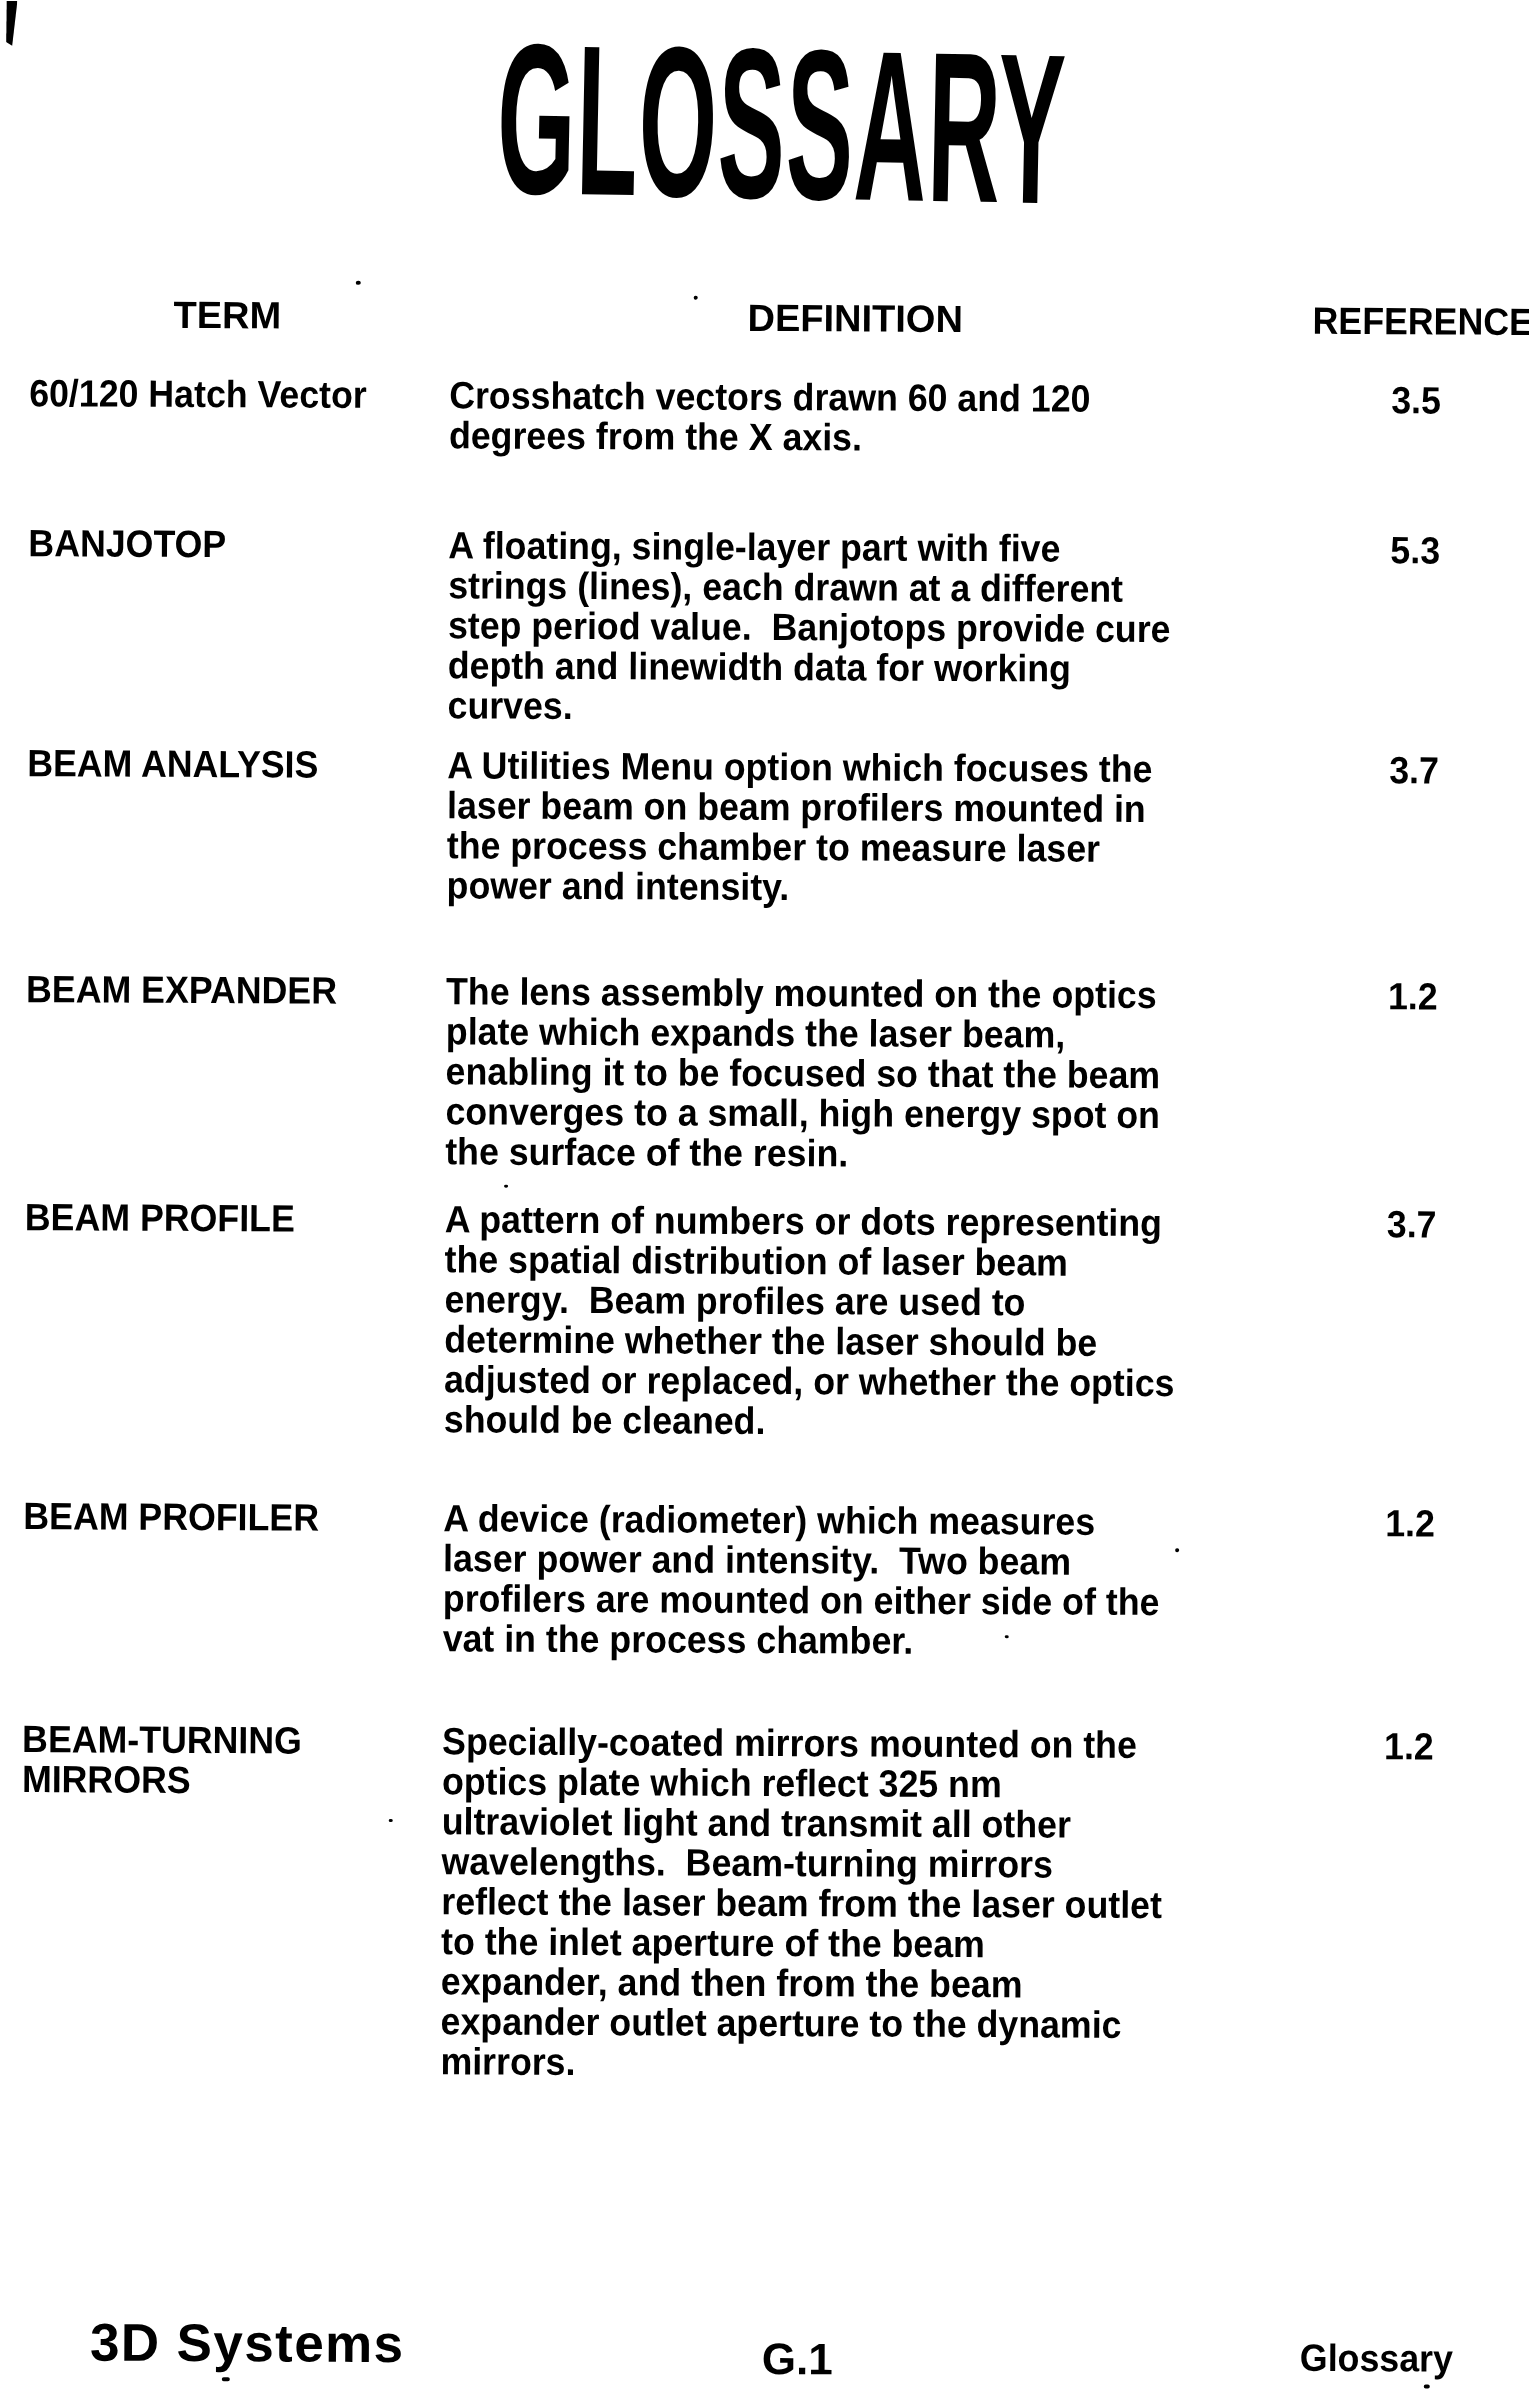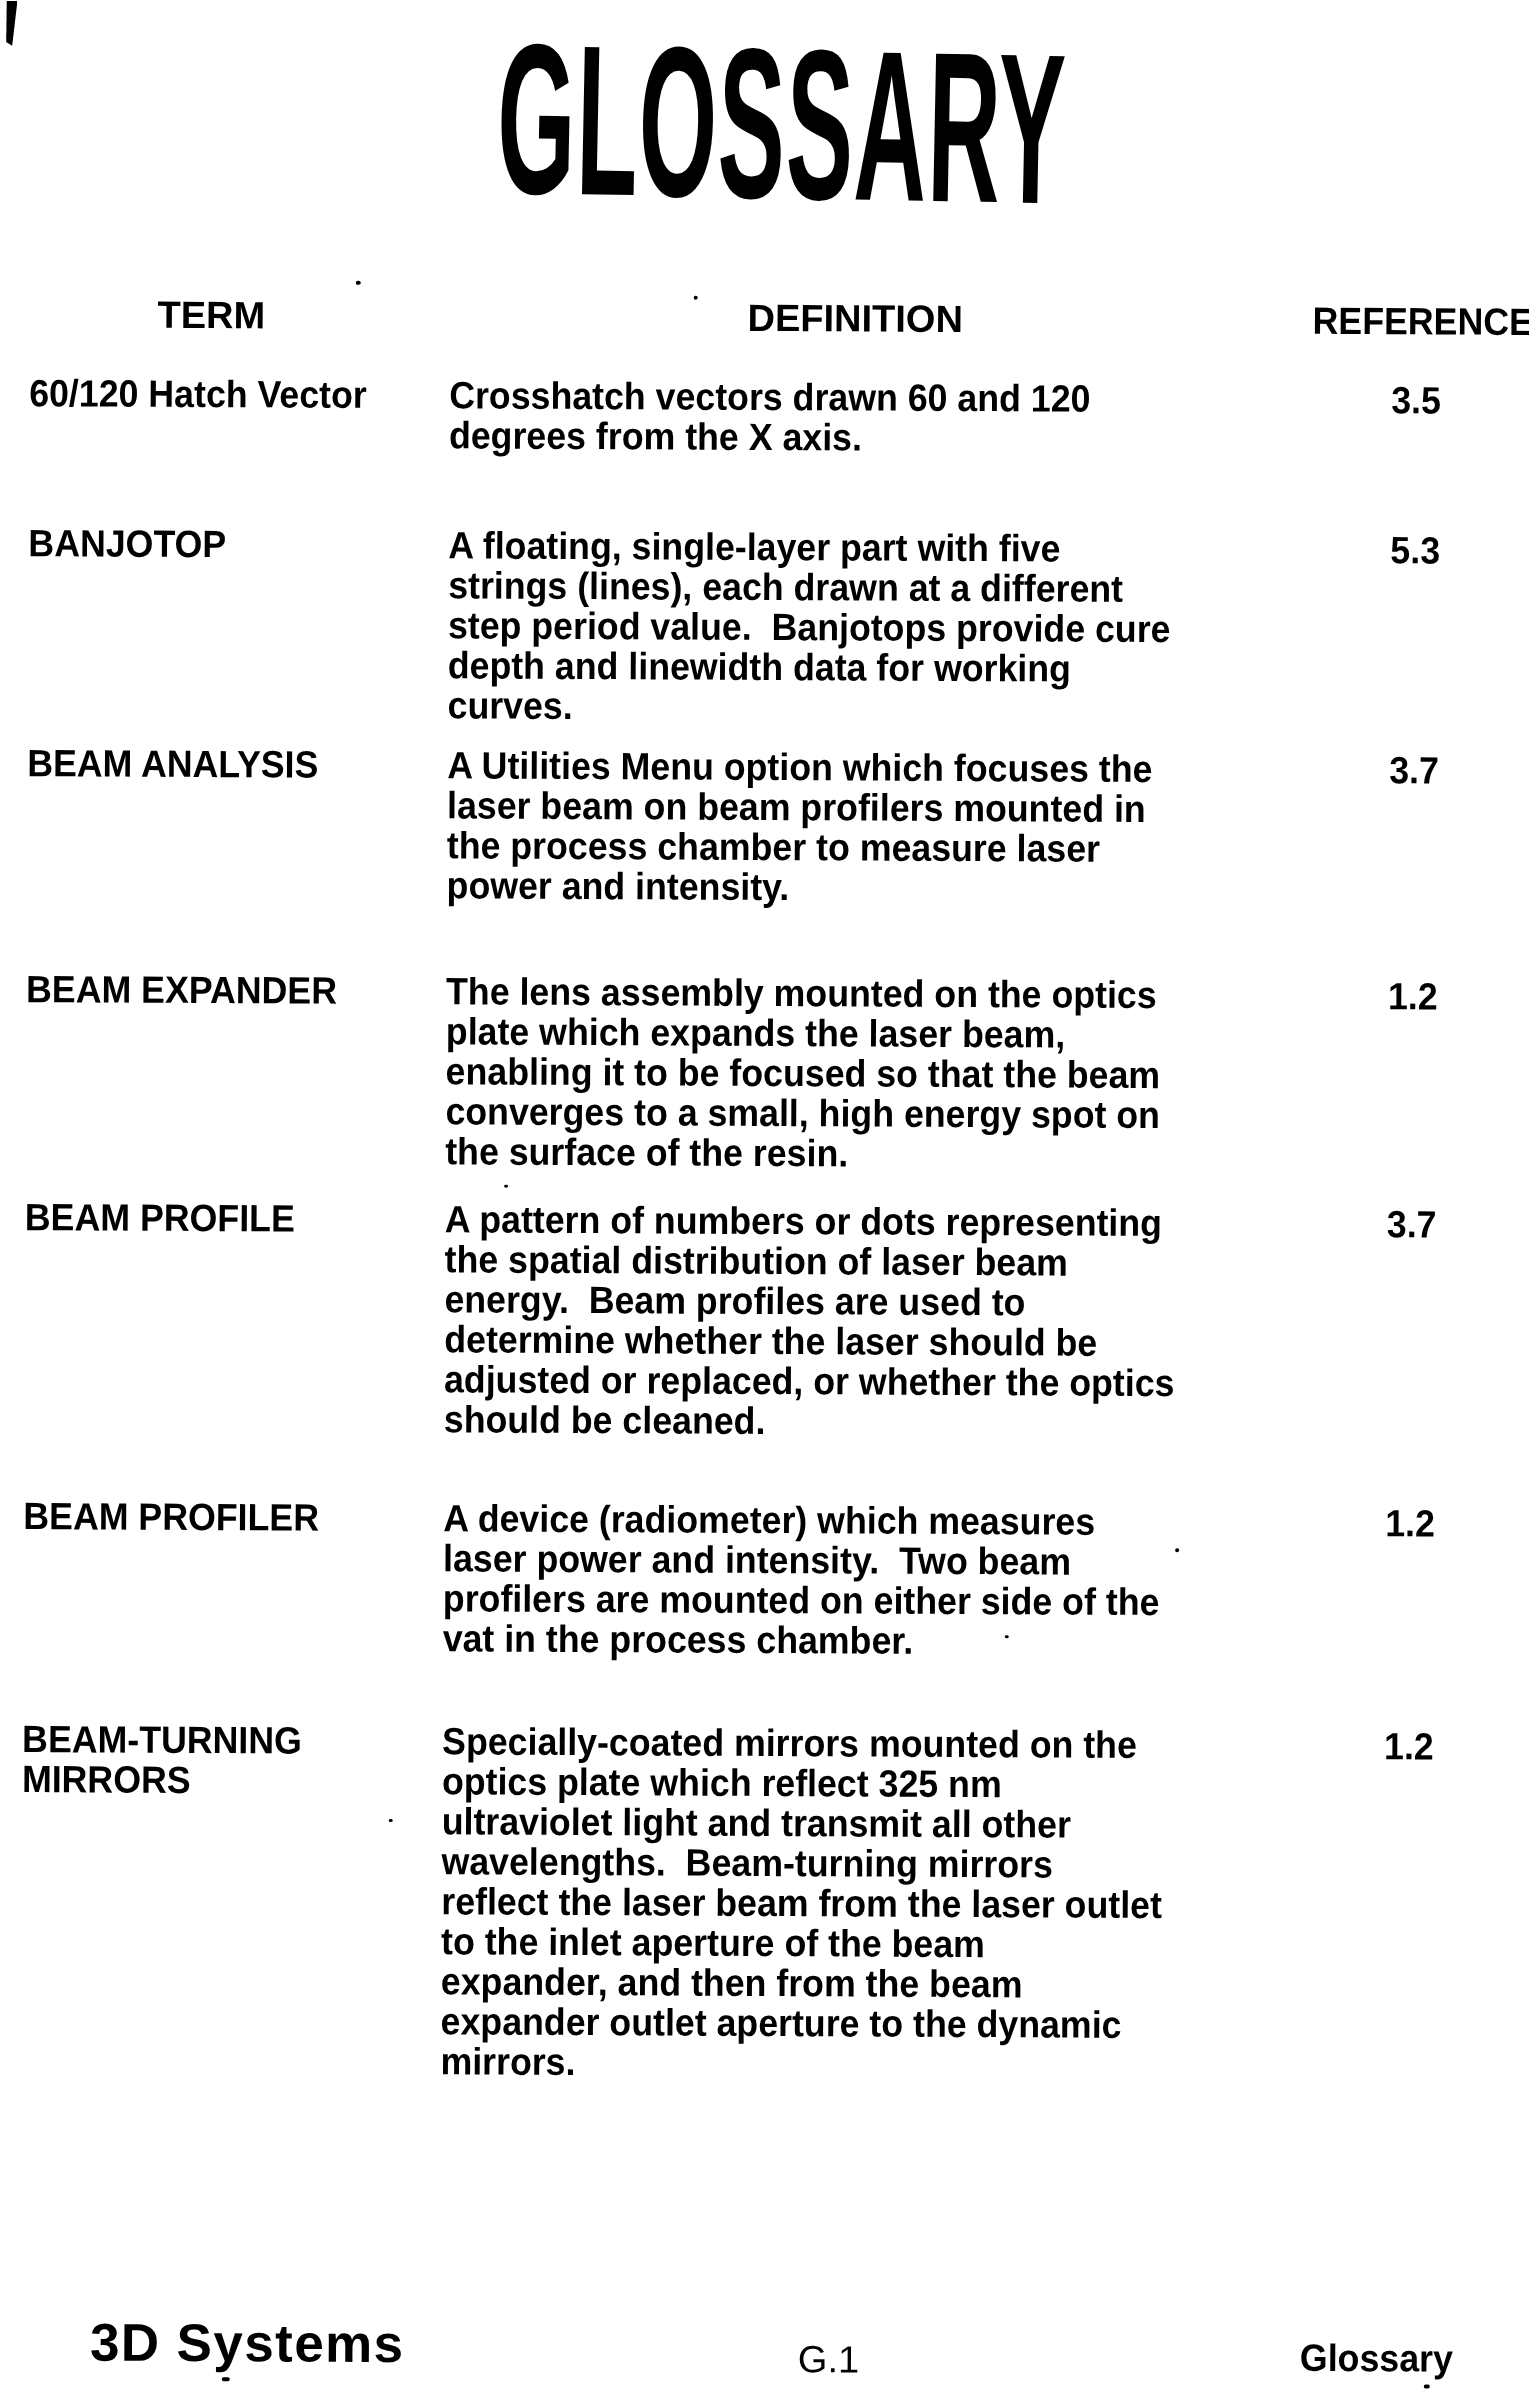--- a/index.html
+++ b/index.html
@@ -20,21 +20,21 @@
   }
   .title-inner{
     display:inline-block;
     transform:rotate(0.8deg) scaleX(0.47);
     transform-origin:50% 50%;
     letter-spacing:0.01em;
   }
   
   .colhead{position:absolute;font-size:38px;font-weight:bold;line-height:40px;}
   .colhead-row{position:absolute;top:298px;left:0;width:1529px;height:40px;}
-  .h-term{left:153px;text-align:center;}
+  .h-term{left:169px;text-align:center;}
   .h-def{left:743px;}
   .h-ref{left:1308px;transform:scaleX(0.94);transform-origin:left top;}
   
   .entry{position:absolute;left:0;width:1529px;}
   .cell{
     position:absolute;top:0;
     font-size:38px;font-weight:bold;line-height:40px;
     white-space:pre-wrap;
     transform:scaleX(0.94);transform-origin:left top;
   }
@@ -43,22 +43,22 @@
   .ref{left:1387px;width:103px;}
   .e1{top:377px;}  .e2{top:527px;}  .e3{top:747px;}
   .e4{top:973px;} .e5{top:1201px;} .e6{top:1500px;} .e7{top:1723px;}
   
   .footer{position:absolute;left:0;top:0;width:1529px;height:2399px;pointer-events:none;}
   .f-brand{
     position:absolute;left:96px;top:2318px;
     font-size:53px;font-weight:bold;line-height:56px;letter-spacing:1.4px;
   }
   .f-page{
-    position:absolute;left:804px;top:2339px;
-    font-size:38px;font-weight:normal;line-height:40px;
+    position:absolute;left:768px;top:2339px;
+    font-size:44px;font-weight:bold;line-height:40px;
   }
   .f-section{
     position:absolute;left:1306px;top:2335px;
     font-size:38px;font-weight:bold;line-height:40px;
     transform:scaleX(0.94);transform-origin:left top;
   }
   
   .speck{position:absolute;background:#000;border-radius:50%;}
   .edge-mark{
     position:absolute;left:0;top:4.7px;width:11.2px;height:45px;background:#000;

